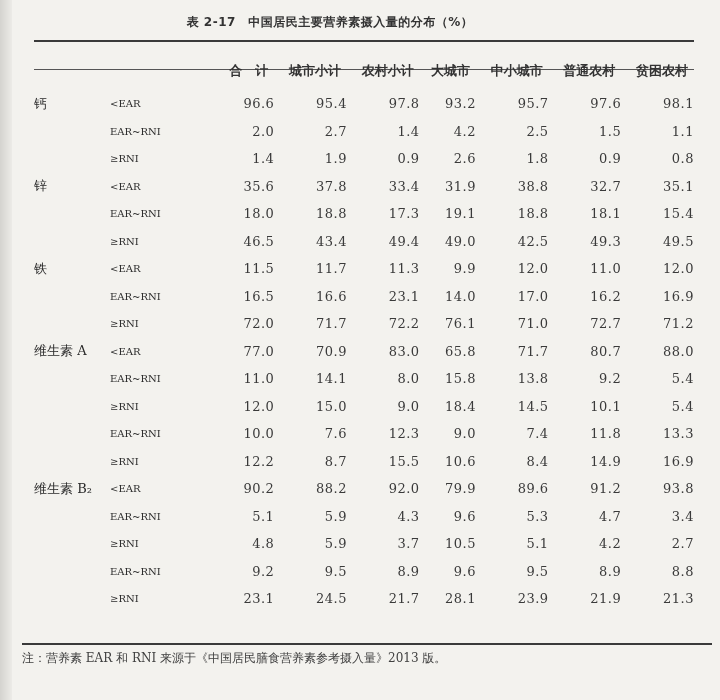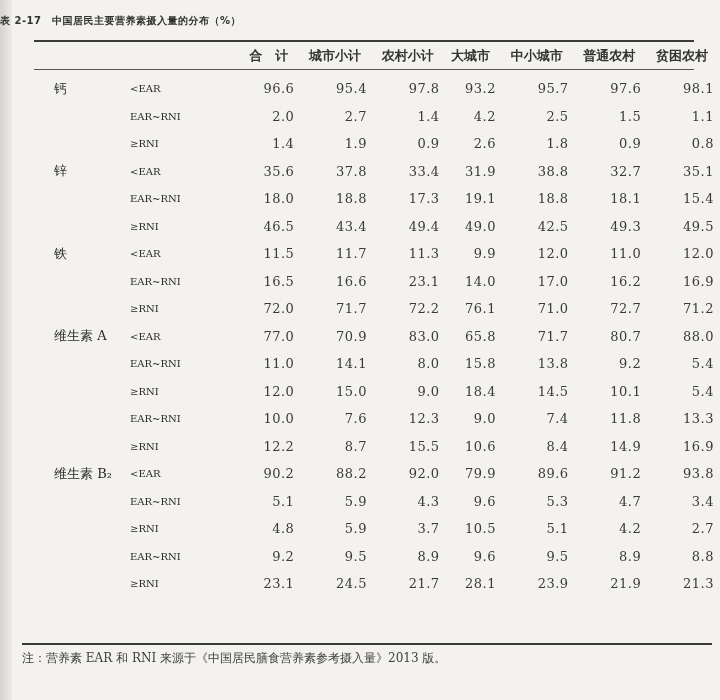--- a/index.html
+++ b/index.html
@@ -9,36 +9,36 @@
       font-family:"DejaVu Serif", "Liberation Serif", serif;
       color:#2a2a2a;
       position:relative;
     }
     .page-edge {
       position:absolute; left:0; top:0; width:12px; height:700px;
       background:linear-gradient(to right,#d4d3cf,#ecebe7);
     }
     .title {
       position:absolute; top:14px; left:0; width:660px;
-      text-align:left; font-size:10px; font-weight:bold;
+      text-align:center; font-size:12px; font-weight:bold;
       font-family:"DejaVu Sans","Liberation Sans",sans-serif; color:#333;
       letter-spacing:0.5px;
     }
     .rule-top {
       position:absolute; left:34px; top:40px; width:660px; height:2px; background:#3a3a3a;
     }
     .rule-head {
       position:absolute; left:34px; top:69px; width:660px; height:1px; background:#555;
     }
     .rule-bottom {
       position:absolute; left:22px; top:643px; width:690px; height:2px; background:#3a3a3a;
     }
     table.data {
-      position:absolute; left:34px; top:43px; width:660px;
-      border-collapse:collapse; font-size:13px;margin-left:20px;
+      position:absolute; left:34px; top:58px; width:660px;
+      border-collapse:collapse; font-size:13px;
     }
     table.data th {
       font-weight:bold; font-family:"DejaVu Sans","Liberation Sans",sans-serif;
       font-size:13px; height:26px; text-align:right; padding:0 6px 0 0; color:#333;
       white-space:nowrap;
     }
     table.data td {
       height:27.5px; padding:0; white-space:nowrap;
     }
     td.nutrient { width:70px; padding-left:8px; font-size:13px; }

